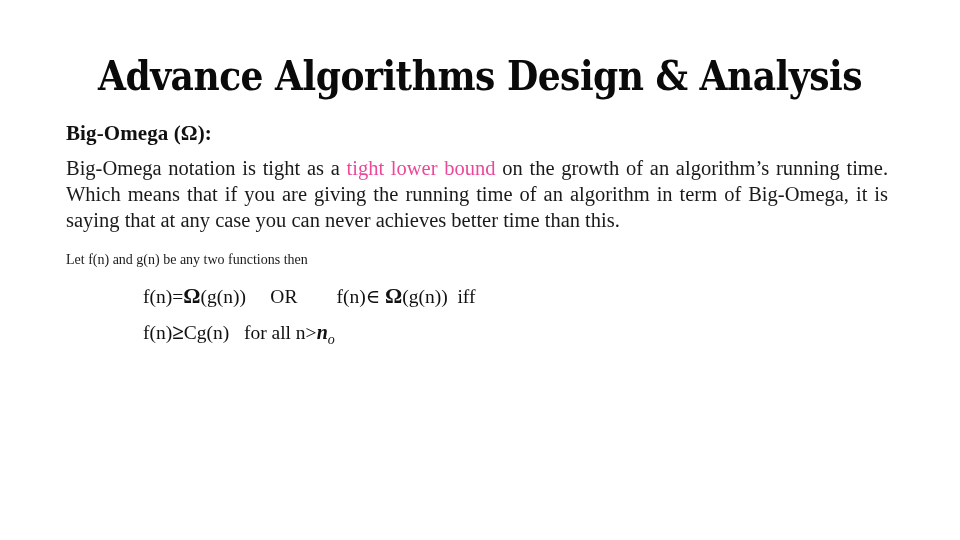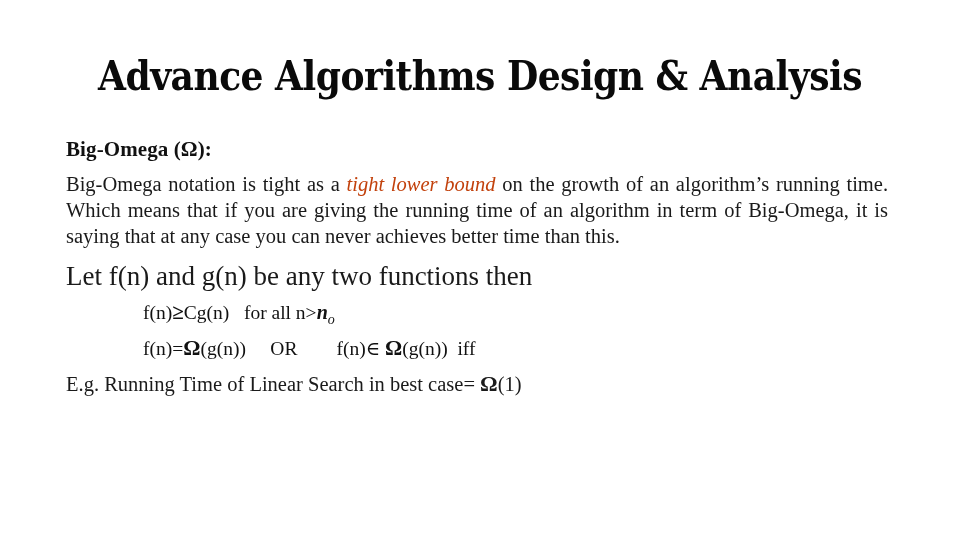--- a/index.html
+++ b/index.html
@@ -38,21 +38,21 @@
     color: #0a0a0a;
     transform: scaleX(0.88);
     transform-origin: 50% 50%;
     white-space: nowrap;
   }
 
   
   .body-block {
     position: absolute;
     left: 66px;
-    top: 136px;
+    top: 120px;
     width: 824px;
   }
 
   .section-heading {
     font-family: "Liberation Serif", "DejaVu Serif", serif;
     font-weight: 700;
     font-size: 21px;
     line-height: 26px;
     color: #111111;
     margin: 0 0 9px 0;
@@ -63,27 +63,26 @@
     font-family: "Liberation Serif", "DejaVu Serif", serif;
     font-size: 20.5px;
     line-height: 26px;
     text-align: justify;
     text-justify: inter-word;
     color: #1a1a1a;
     margin: 0 0 14px 0;
     width: 822px;
   }
   .paragraph .hl {
-    color: #c2410c;
-    font-style: italic;
+    color: #ec4899;
   }
 
   .lead-line {
     font-family: "Liberation Serif", "DejaVu Serif", serif;
-    font-size: 27px;
+    font-size: 14px;
     line-height: 26px;
     color: #1a1a1a;
     margin: 0 0 10px 0;
   }
 
   
   .formula {
     font-family: "Liberation Serif", "DejaVu Serif", serif;
     font-size: 19.5px;
     line-height: 26px;
@@ -132,20 +131,19 @@
   <div class="slide-title">Advance Algorithms Design &amp; Analysis</div>
 
   <div class="body-block">
 
     <div class="section-heading">Big-Omega (Ω):</div>
 
     <p class="paragraph"><span>Big-Omega notation is tight as a </span><span class="hl">tight lower bound</span><span> on the growth of an algorithm’s running time. Which means that if you are giving the running time of an algorithm in term of Big-Omega, it is saying that at any case you can never achieves better time than this.</span></p>
 
     <p class="lead-line">Let f(n) and g(n) be any two functions then</p>
 
+    <p class="formula"><span>f(n)=</span><span class="omega">Ω</span><span>(g(n))</span><span>     </span><span>OR</span><span>        </span><span>f(n)∈ </span><span class="omega">Ω</span><span>(g(n))</span><span>  </span><span>iff</span></p>
+
     <p class="formula"><span>f(n)</span><span class="ge">≥</span><span>Cg(n)</span><span>   </span><span>for all n&gt;</span><span class="var-n">n</span><span class="sub-o">o</span></p>
 
-    <p class="formula"><span>f(n)=</span><span class="omega">Ω</span><span>(g(n))</span><span>     </span><span>OR</span><span>        </span><span>f(n)∈ </span><span class="omega">Ω</span><span>(g(n))</span><span>  </span><span>iff</span></p>
-
-    <p class="example-line"><span>E.g. Running Time of Linear Search in best case= </span><span class="omega">Ω</span><span>(1)</span></p>
 
   </div>
 </div>
 
 </body></html>

